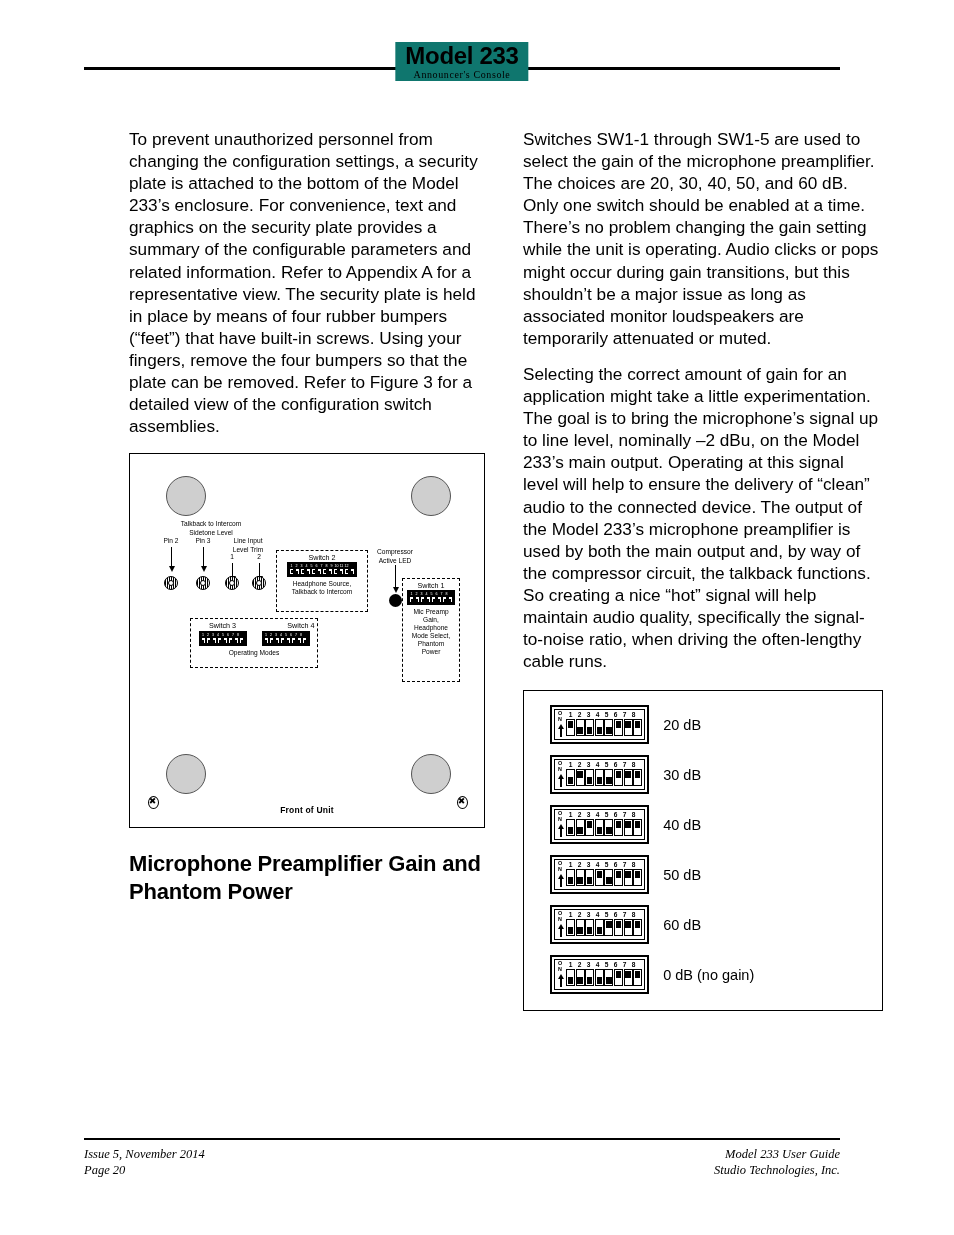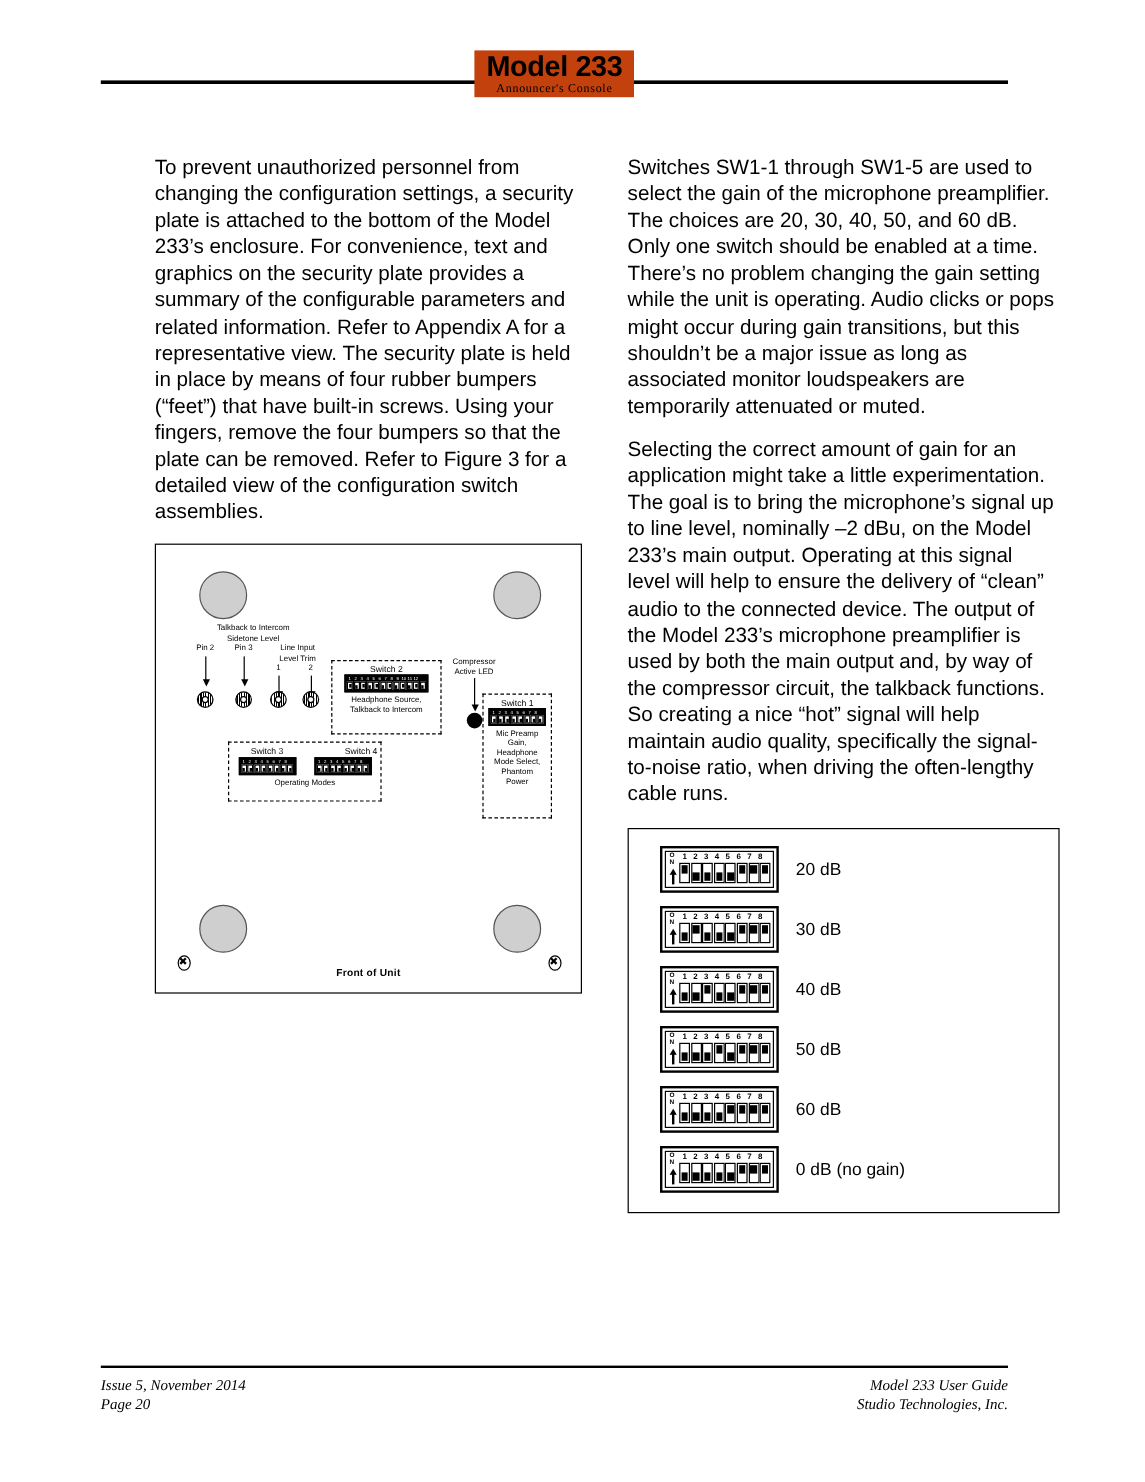--- a/index.html
+++ b/index.html
@@ -37,21 +37,21 @@
     background: #000;
   }
   .header-rule-left { left: 0; width: 312px; }
   .header-rule-right { right: 0; width: 312px; }
   .header-center {
     position: absolute;
     left: 50%;
     top: 0;
     transform: translateX(-50%);
     text-align: center;
-    background: #c2410c;
+    background: #0f766e;
     padding: 0 10px;
   }
   .header-title {
     font-size: 24px;
     font-weight: bold;
     letter-spacing: -0.3px;
     line-height: 28px;
     white-space: nowrap;
   }
   .header-sub {
@@ -602,20 +602,21 @@
             <div>Phantom</div>
             <div>Power</div>
           </div>
         </div>
 
         <div class="front-label">Front of Unit</div>
       </div>
 
     </div>
 
+    <h2 class="section" style="margin-top:22px;">Microphone Preamplifier Gain and Phantom Power</h2>
   </div>
 
   <div class="col col-right">
     <p class="body">Switches SW1-1 through SW1-5 are used to select the gain of the microphone preamplifier. The choices are 20, 30, 40, 50, and 60 dB. Only one switch should be enabled at a time. There’s no problem changing the gain setting while the unit is operating. Audio clicks or pops might occur during gain transitions, but this shouldn’t be a major issue as long as associated monitor loudspeakers are temporarily attenuated or muted.</p>
     <p class="body">Selecting the correct amount of gain for an application might take a little experimentation. The goal is to bring the microphone’s signal up to line level, nominally –2 dBu, on the Model 233’s main output. Operating at this signal level will help to ensure the delivery of “clean” audio to the connected device. The output of the Model 233’s microphone preamplifier is used by both the main output and, by way of the compressor circuit, the talkback functions. So creating a nice “hot” signal will help maintain audio quality, specifically the signal-to-noise ratio, when driving the often-lengthy cable runs.</p>
 
     <div class="fig4-box">
       <div id="fig4-rows">
           <div class="sw-row">
             <div class="dip">

